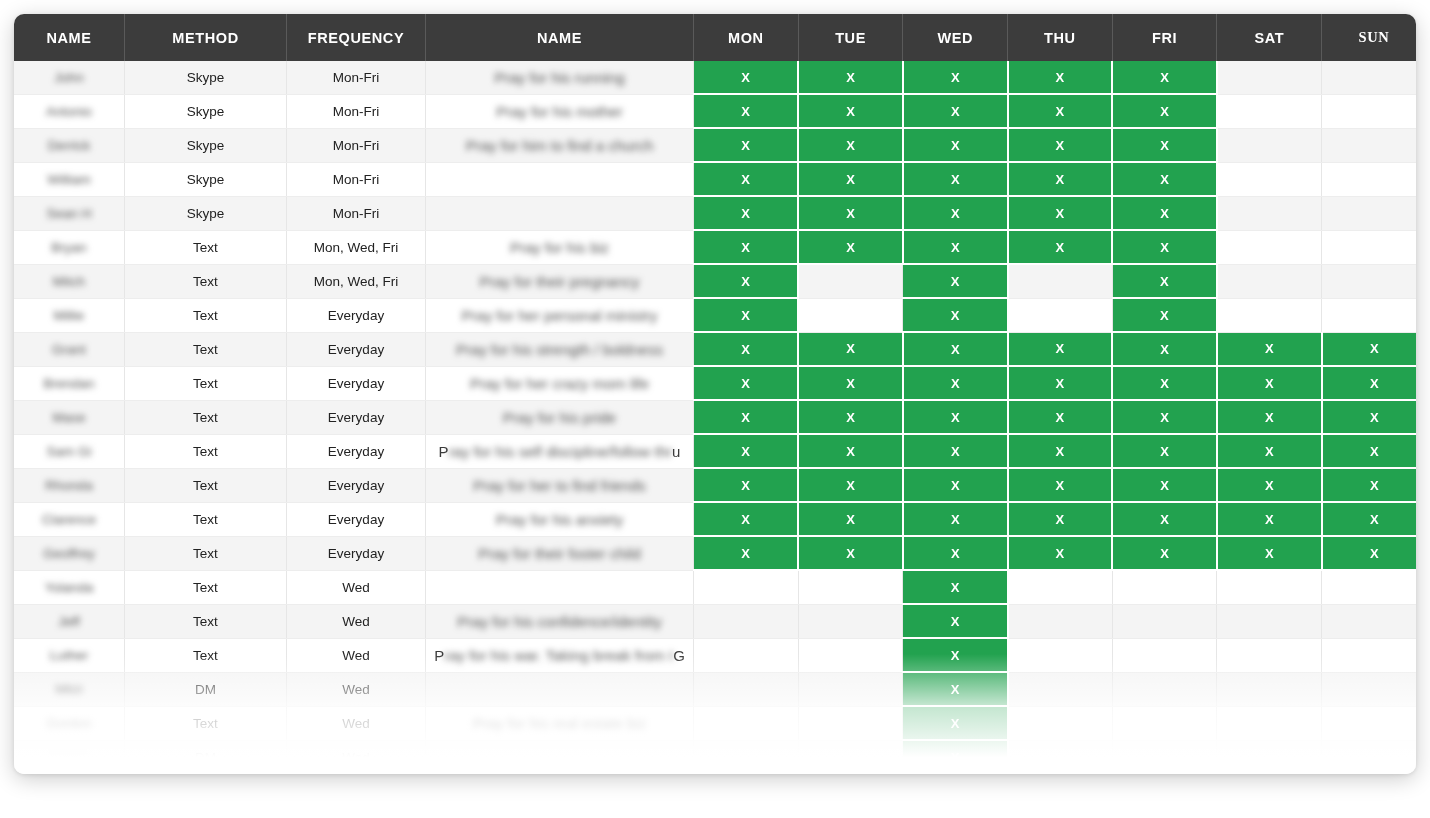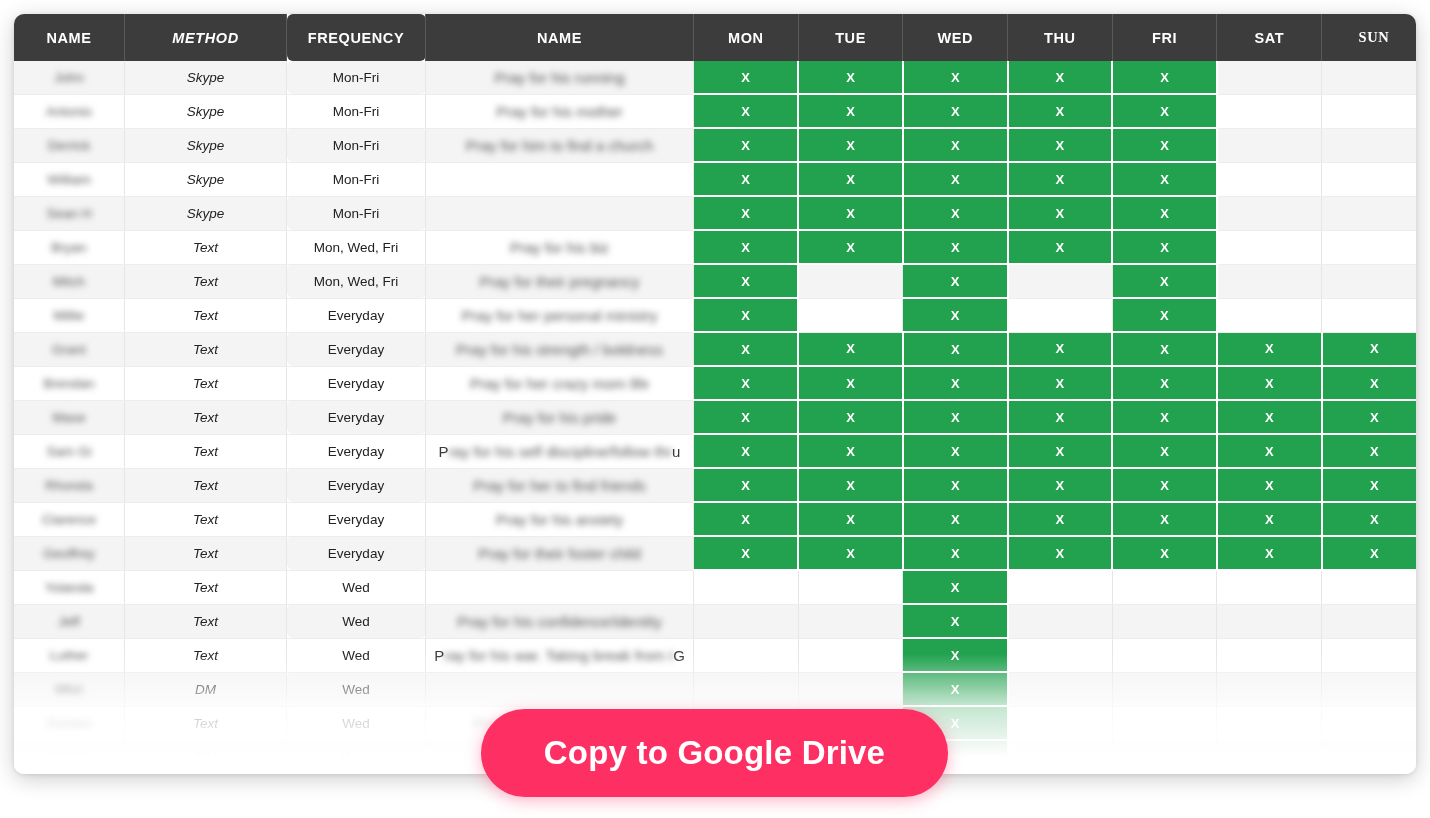--- a/index.html
+++ b/index.html
@@ -58,22 +58,22 @@
     border-bottom:1px solid #ededed;
     white-space:nowrap;
     overflow:hidden;
   }
   tbody td:last-child{border-right:none;}
   tbody tr.odd td{background:#f4f4f4;}
   tbody tr.even td{background:#ffffff;}
 
   
   .c-name{width:110px;}
-  .c-method{width:161px;font-style:italic;}
-  .c-freq{width:138px;border-radius:6px;}
+  .c-method{width:161px;}
+  .c-freq{width:138px;}
   .c-note{width:267px;}
   .c-day{width:103.7px;}
 
   
   .redact{
     display:inline-block;
     color:#555555;
     filter:blur(3.4px);
     -webkit-filter:blur(3.4px);
     user-select:none;
@@ -417,17 +417,14 @@
             <td class="c-day"></td>
             <td class="c-day"></td>
             <td class="c-day"></td>
             <td class="c-day"></td>
           </tr>
         </tbody>
     </table>
     <div class="fade"></div>
   </div>
 
-  <button class="cta">
-    <span>Copy to Google Drive</span>
-  </button>
 
 </div>
 
 </body></html>

